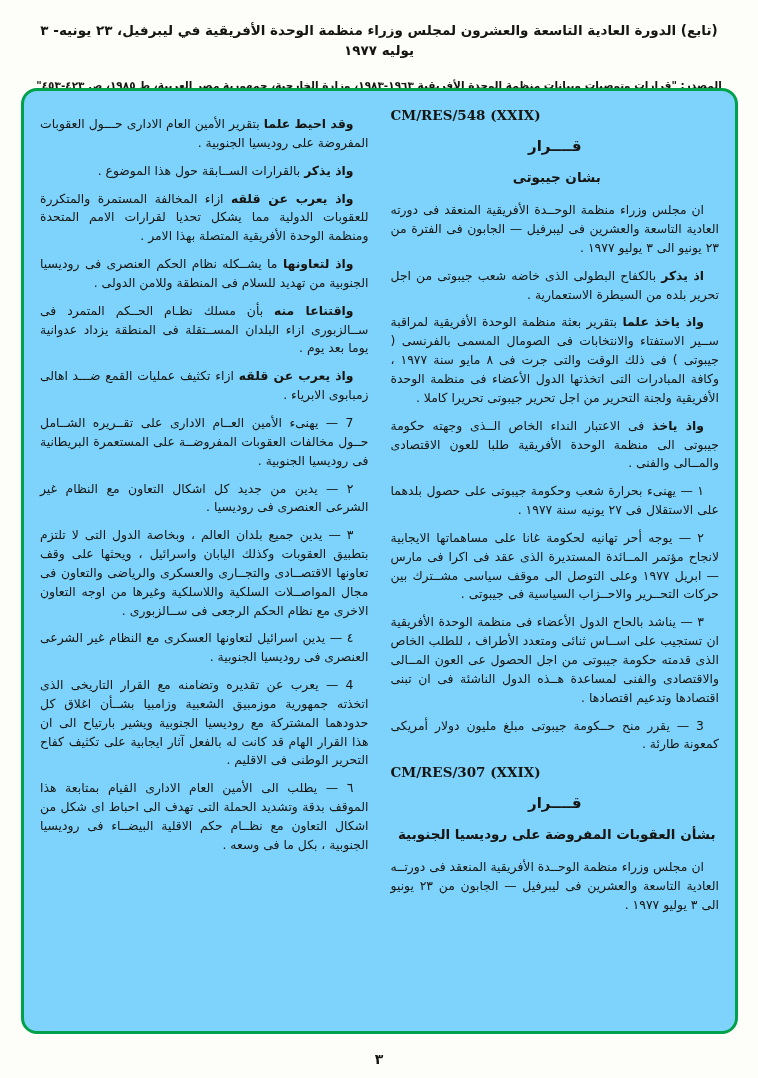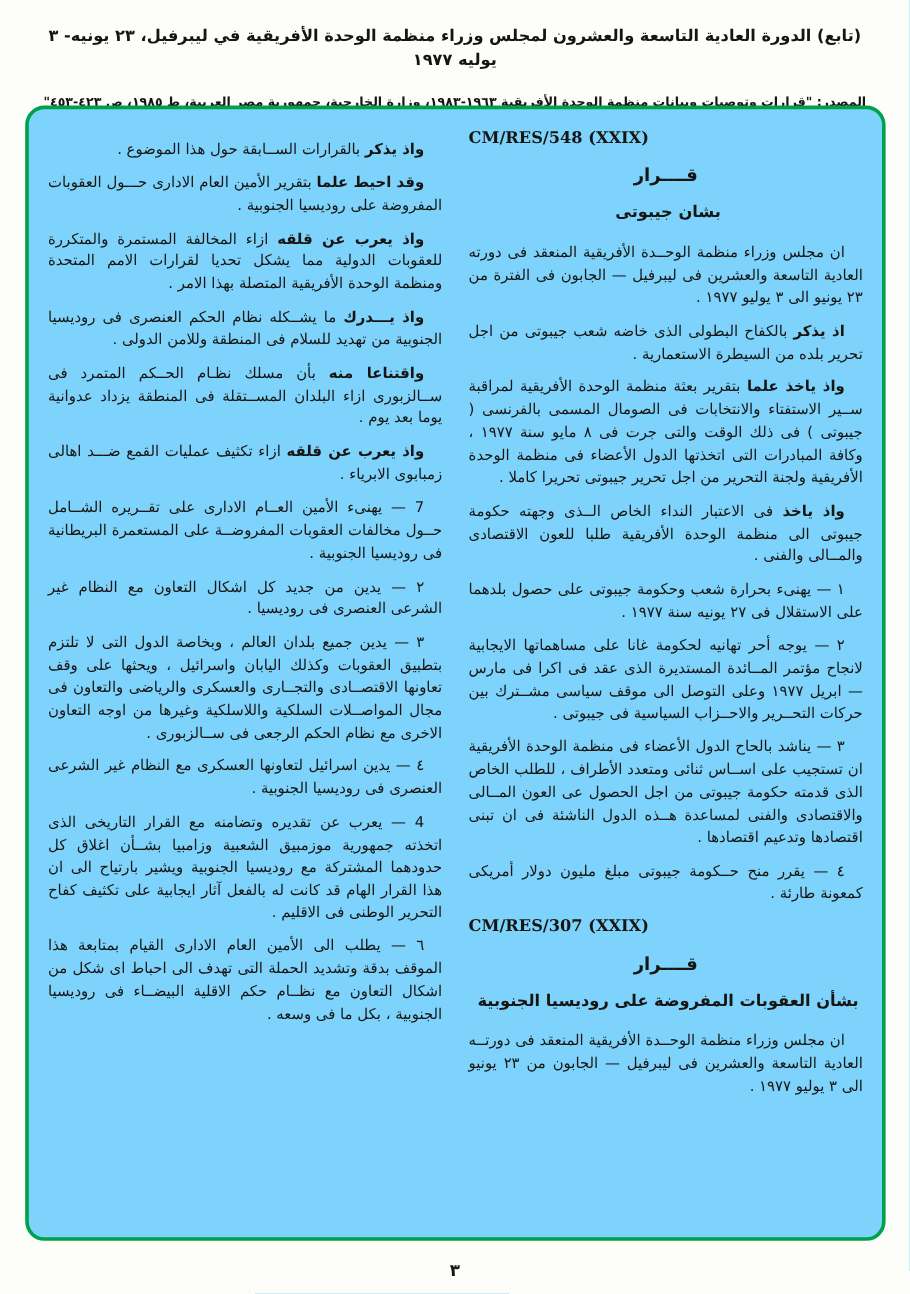--- a/index.html
+++ b/index.html
@@ -72,31 +72,31 @@
           <p class="blk ref">CM/RES/548 (XXIX)</p>
           <p class="blk title">قــــرار</p>
           <p class="blk subtitle">بشان جيبوتى</p>
           <p class="blk para">ان مجلس وزراء منظمة الوحــدة الأفريقية المنعقد فى دورته العادية التاسعة والعشرين فى ليبرفيل — الجابون فى الفترة من ٢٣ يونيو الى ٣ يوليو ١٩٧٧ .</p>
           <p class="blk para"><b>اذ يذكر</b> بالكفاح البطولى الذى خاضه شعب جيبوتى من اجل تحرير بلده من السيطرة الاستعمارية .</p>
           <p class="blk para"><b>واذ ياخذ علما</b> بتقرير بعثة منظمة الوحدة الأفريقية لمراقبة ســير الاستفتاء والانتخابات فى الصومال المسمى بالفرنسى ( جيبوتى ) فى ذلك الوقت والتى جرت فى ٨ مايو سنة ١٩٧٧ ، وكافة المبادرات التى اتخذتها الدول الأعضاء فى منظمة الوحدة الأفريقية ولجنة التحرير من اجل تحرير جيبوتى تحريرا كاملا .</p>
           <p class="blk para"><b>واذ ياخذ</b> فى الاعتبار النداء الخاص الــذى وجهته حكومة جيبوتى الى منظمة الوحدة الأفريقية طلبا للعون الاقتصادى والمــالى والفنى .</p>
           <p class="blk para">١ — يهنىء بحرارة شعب وحكومة جيبوتى على حصول بلدهما على الاستقلال فى ٢٧ يونيه سنة ١٩٧٧ .</p>
           <p class="blk para">٢ — يوجه أحر تهانيه لحكومة غانا على مساهماتها الايجابية لانجاح مؤتمر المــائدة المستديرة الذى عقد فى اكرا فى مارس— ابريل ١٩٧٧ وعلى التوصل الى موقف سياسى مشــترك بين حركات التحــرير والاحــزاب السياسية فى جيبوتى .</p>
           <p class="blk para">٣ — يناشد بالحاح الدول الأعضاء فى منظمة الوحدة الأفريقية ان تستجيب على اســاس ثنائى ومتعدد الأطراف ، للطلب الخاص الذى قدمته حكومة جيبوتى من اجل الحصول عى العون المــالى والاقتصادى والفنى لمساعدة هــذه الدول الناشئة فى ان تبنى اقتصادها وتدعيم اقتصادها .</p>
-          <p class="blk para">٤ — يقرر منح حــكومة جيبوتى مبلغ مليون دولار أمريكى كمعونة طارئة .</p>
+          <p class="blk para">3 — يقرر منح حــكومة جيبوتى مبلغ مليون دولار أمريكى كمعونة طارئة .</p>
           <p class="blk ref">CM/RES/307 (XXIX)</p>
           <p class="blk title">قــــرار</p>
           <p class="blk subtitle">بشأن العقوبات المفروضة على روديسيا الجنوبية</p>
           <p class="blk para">ان مجلس وزراء منظمة الوحــدة الأفريقية المنعقد فى دورتــه العادية التاسعة والعشرين فى ليبرفيل — الجابون من ٢٣ يونيو الى ٣ يوليو ١٩٧٧ .</p>
         </div>
       <div class="col col-left">
+          <p class="blk para"><b>وقد احيط علما</b> بتقرير الأمين العام الادارى حـــول العقوبات المفروضة على روديسيا الجنوبية .</p>
           <p class="blk para"><b>واذ يذكر</b> بالقرارات الســابقة حول هذا الموضوع .</p>
-          <p class="blk para"><b>وقد احيط علما</b> بتقرير الأمين العام الادارى حـــول العقوبات المفروضة على روديسيا الجنوبية .</p>
           <p class="blk para"><b>واذ يعرب عن قلقه</b> ازاء المخالفة المستمرة والمتكررة للعقوبات الدولية مما يشكل تحديا لقرارات الامم المتحدة ومنظمة الوحدة الأفريقية المتصلة بهذا الامر .</p>
-          <p class="blk para"><b>واذ يـــدرك</b> ما يشــكله نظام الحكم العنصرى فى روديسيا الجنوبية من تهديد للسلام فى المنطقة وللامن الدولى .</p>
+          <p class="blk para"><b>واذ لتعاونها</b> ما يشــكله نظام الحكم العنصرى فى روديسيا الجنوبية من تهديد للسلام فى المنطقة وللامن الدولى .</p>
           <p class="blk para"><b>واقتناعا منه</b> بأن مسلك نظـام الحــكم المتمرد فى ســالزبورى ازاء البلدان المســتقلة فى المنطقة يزداد عدوانية يوما بعد يوم .</p>
           <p class="blk para"><b>واذ يعرب عن قلقه</b> ازاء تكثيف عمليات القمع ضـــد اهالى زمبابوى الابرياء .</p>
           <p class="blk para">7 — يهنىء الأمين العــام الادارى على تقــريره الشــامل حــول مخالفات العقوبات المفروضــة على المستعمرة البريطانية فى روديسيا الجنوبية .</p>
           <p class="blk para">٢ — يدين من جديد كل اشكال التعاون مع النظام غير الشرعى العنصرى فى روديسيا .</p>
           <p class="blk para">٣ — يدين جميع بلدان العالم ، وبخاصة الدول التى لا تلتزم بتطبيق العقوبات وكذلك اليابان واسرائيل ، ويحثها على وقف تعاونها الاقتصــادى والتجــارى والعسكرى والرياضى والتعاون فى مجال المواصــلات السلكية واللاسلكية وغيرها من اوجه التعاون الاخرى مع نظام الحكم الرجعى فى ســالزبورى .</p>
           <p class="blk para">٤ — يدين اسرائيل لتعاونها العسكرى مع النظام غير الشرعى العنصرى فى روديسيا الجنوبية .</p>
           <p class="blk para">4 — يعرب عن تقديره وتضامنه مع القرار التاريخى الذى اتخذته جمهورية موزمبيق الشعبية وزامبيا بشــأن اغلاق كل حدودهما المشتركة مع روديسيا الجنوبية ويشير بارتياح الى ان هذا القرار الهام قد كانت له بالفعل آثار ايجابية على تكثيف كفاح التحرير الوطنى فى الاقليم .</p>
           <p class="blk para">٦ — يطلب الى الأمين العام الادارى القيام بمتابعة هذا الموقف بدقة وتشديد الحملة التى تهدف الى احباط اى شكل من اشكال التعاون مع نظــام حكم الاقلية البيضــاء فى روديسيا الجنوبية ، بكل ما فى وسعه .</p>
         </div>
     </div>

